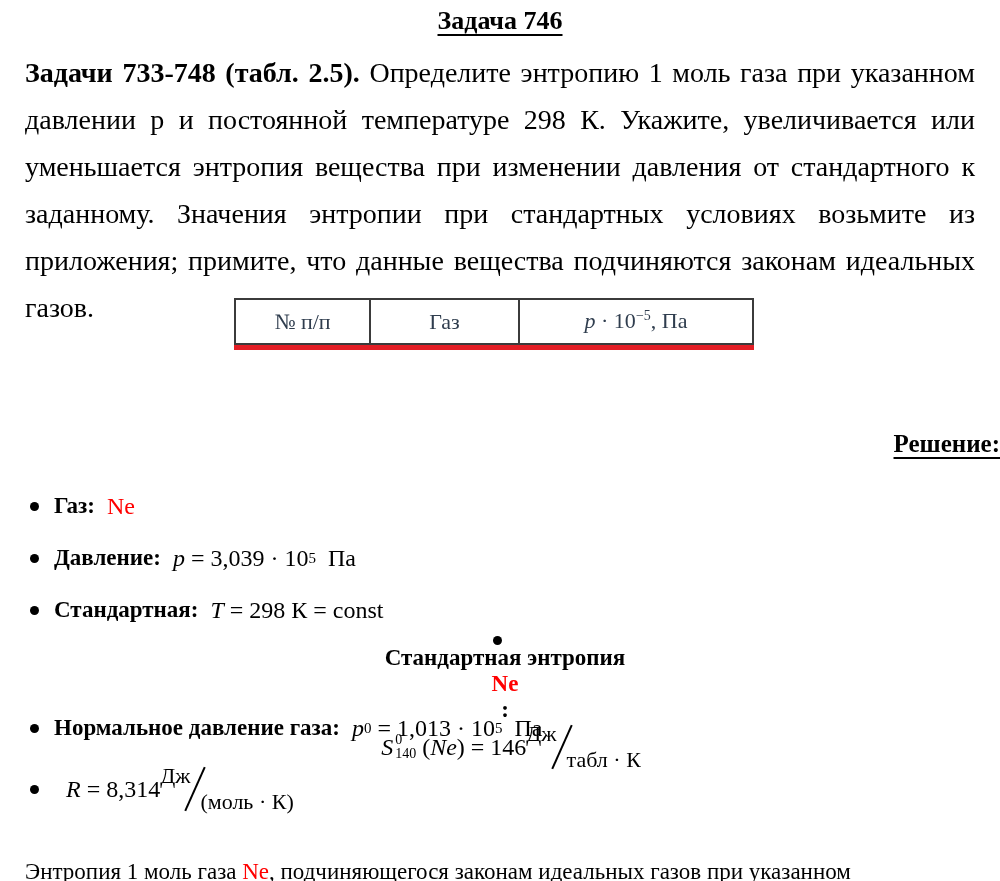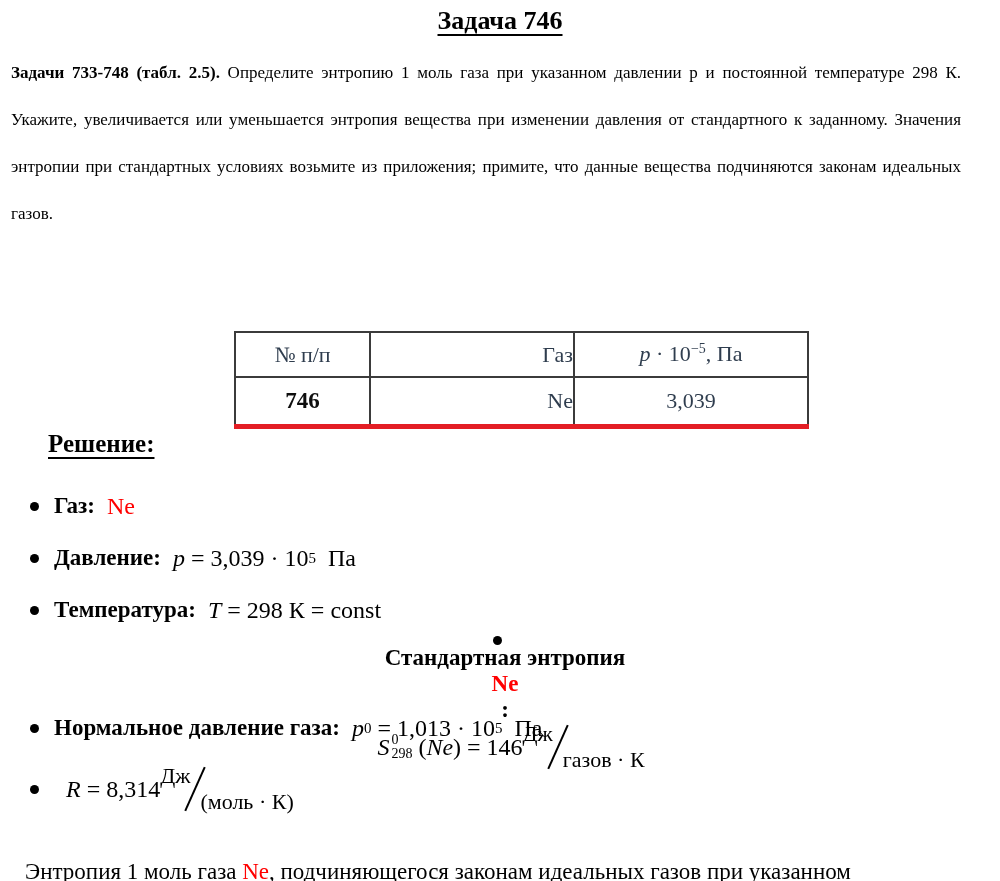--- a/index.html
+++ b/index.html
@@ -12,40 +12,40 @@
   html,body{margin:0;padding:0;}
   body{
     width:1000px;height:881px;overflow:hidden;background:#ffffff;
     font-family:"Liberation Serif","DejaVu Serif",serif;color:#000;
     position:relative;
   }
   .page{position:absolute;inset:0;}
   .title{position:absolute;top:6px;left:0;width:100%;text-align:center;
     font-size:26px;font-weight:700;}
   .u{text-decoration:underline;text-decoration-thickness:2px;text-underline-offset:5px;}
-  .problem{position:absolute;top:49px;left:11px;width:950px;margin:0;
-    font-size:17px;line-height:47px;text-align:justify;}
+  .problem{position:absolute;top:49px;left:25px;width:950px;margin:0;
+    font-size:28px;line-height:47px;text-align:justify;}
   .problem b{font-weight:700;}
 
   
-  .tablewrap{position:absolute;top:298px;left:234px;margin-top:33px;}
+  .tablewrap{position:absolute;top:298px;left:234px;}
   table{border-collapse:collapse;}
   td{border:2px solid var(--border_col);text-align:center;vertical-align:middle;
      color:var(--table_text);font-size:22px;padding:0;}
   tr{height:45px;}
   tr.data{height:47px;}
   tr.data td{border-bottom:none;}
-  .c1{width:135px;} .c2{width:204px;text-align:right;} .c3{width:234px;}
+  .c1{width:135px;} .c2{width:149px;} .c3{width:234px;}
   td.numcell{color:#0e0e0e;font-weight:700;font-size:23px;}
   td sup{font-size:14px;}
   td i{font-style:italic;}
   .redline{height:5px;background:var(--red_line);width:100%;}
 
-  .solution{position:absolute;top:430px;left:0;width:100%;text-align:left;
-    font-size:25px;font-weight:700;padding-left:48px;}
+  .solution{position:absolute;top:430px;left:0;width:100%;text-align:right;
+    font-size:25px;font-weight:700;}
 
   
   .bullets{position:absolute;top:480px;left:30px;width:950px;margin:0;padding:0;}
   .bullets li{list-style:none;display:flex;align-items:center;}
   .h52{height:52px;} .h64{height:64px;flex-direction:column;} .h56{height:56px;} .h66{height:66px;}
   .dot{width:9px;height:9px;background:#000;border-radius:50%;margin-right:15px;flex:none;}
   .label{font-weight:700;font-size:23px;white-space:pre;}
   .red{color:var(--red_text);}
   .formula{font-size:24px;margin-left:12px;white-space:pre;display:inline-flex;align-items:center;}
   .formula i{font-style:italic;}
@@ -77,25 +77,20 @@
   <p class="problem"><b>Задачи 733-748 (табл. 2.5).</b><span> Определите энтропию 1 моль газа при указанном давлении р и постоянной температуре 298 К. Укажите, увеличивается или уменьшается энтропия вещества при изменении давления от стандартного к заданному. Значения энтропии при стандартных условиях возьмите из приложения; примите, что данные вещества подчиняются законам идеальных газов.</span></p>
 
   <div class="tablewrap">
     <table>
       <tbody>
           <tr class="thead">
         <td class="c1">№ п/п</td>
         <td class="c2">Газ</td>
         <td class="c3"><i>p</i><span> · 10</span><sup>−5</sup><span>, Па</span></td>
       </tr>
-      <tr class="data">
-        <td class="c1 numcell">746</td>
-        <td class="c2">Ne</td>
-        <td class="c3">3,039</td>
-      </tr>
     </tbody>
       </table>
     <div class="redline"></div>
   </div>
 
   <div class="solution">
     <span class="u">Решение:</span>
   </div>
 
   <ul class="bullets">
@@ -107,30 +102,30 @@
     </li>
 
     <li class="h52">
       <span class="dot"></span>
       <span class="label">Давление:</span>
       <span class="formula"><i>p</i><span> = 3,039 · 10</span><sup>5</sup><span>  Па</span></span>
     </li>
 
     <li class="h52">
       <span class="dot"></span>
-      <span class="label">Температура:</span>
+      <span class="label">Стандартная:</span>
       <span class="formula"><i>T</i><span> = 298 К = const</span></span>
     </li>
 
     <li class="h64">
       <span class="dot"></span>
       <span class="label">Стандартная энтропия</span>
       <span class="label red">Ne</span>
       <span class="label">:</span>
-      <span class="formula"><i>S</i><span class="stack"><span>0</span><span>298</span></span><span>(</span><i>Ne</i><span>) = 146</span><span class="sfrac"><span class="num">Дж</span><span class="slash"></span><span class="den">газов · К</span></span></span>
+      <span class="formula"><i>S</i><span class="stack"><span>0</span><span>140</span></span><span>(</span><i>Ne</i><span>) = 146</span><span class="sfrac"><span class="num">Дж</span><span class="slash"></span><span class="den">табл · К</span></span></span>
     </li>
 
     <li class="h56">
       <span class="dot"></span>
       <span class="label">Нормальное давление газа:</span>
       <span class="formula"><i>p</i><sub>0</sub><span> = 1,013 · 10</span><sup>5</sup><span>  Па</span></span>
     </li>
 
     <li class="h66">
       <span class="dot"></span>

